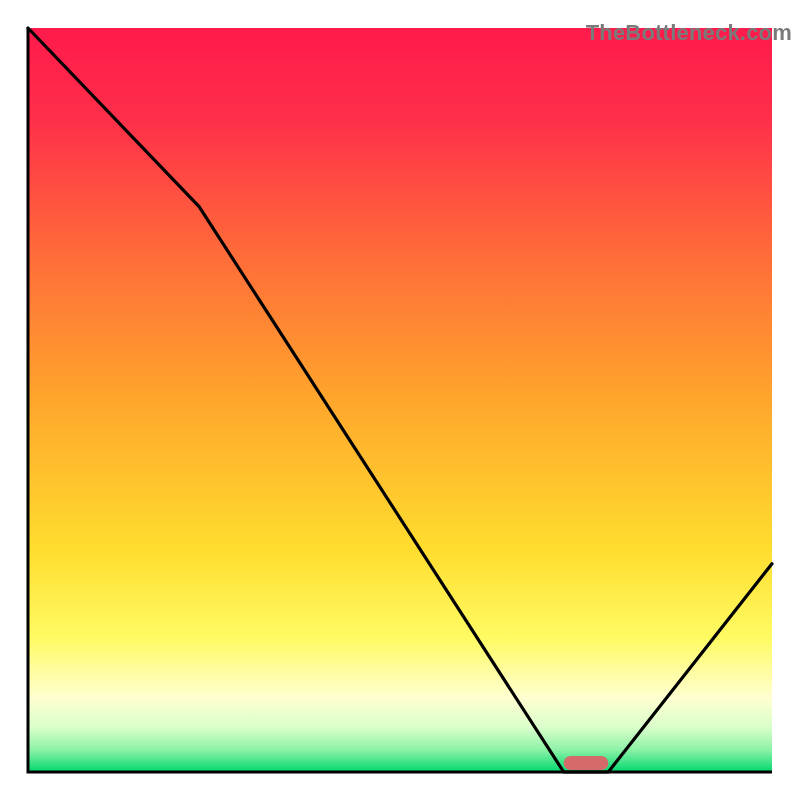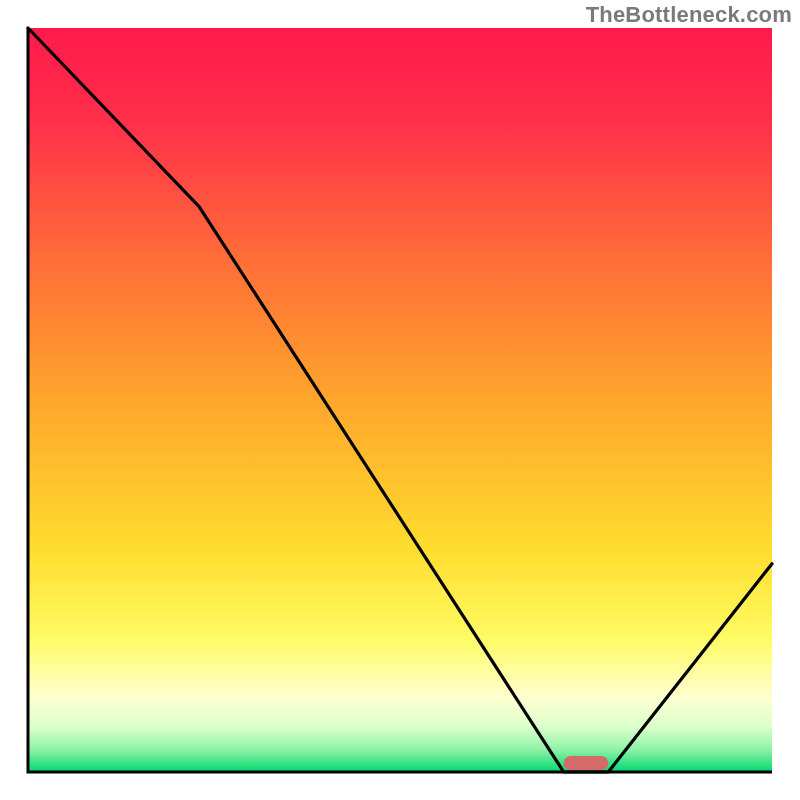--- a/index.html
+++ b/index.html
@@ -11,21 +11,21 @@
     font-family: Arial, Helvetica, sans-serif;
     overflow: hidden;
   }
   .container {
     position: relative;
     width: 800px;
     height: 800px;
   }
   .watermark {
     position: absolute;
-    top: 2px;
+    top: 20px;
     right: 8px;
     font-size: 22px;
     font-weight: 600;
     color: #7a7a7a;
     letter-spacing: 0.2px;
     z-index: 10;
   }
   svg {
     position: absolute;
     top: 0;

